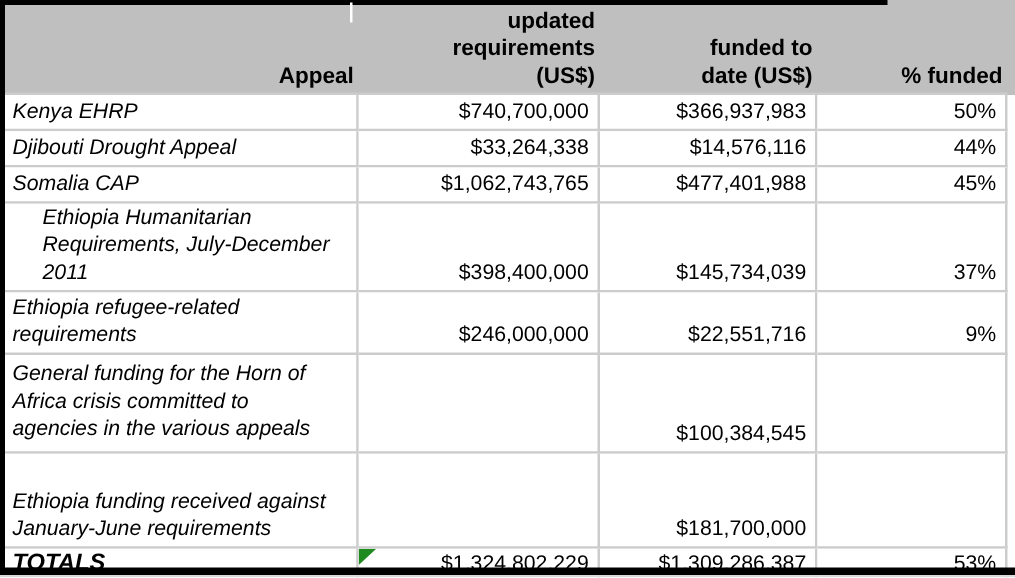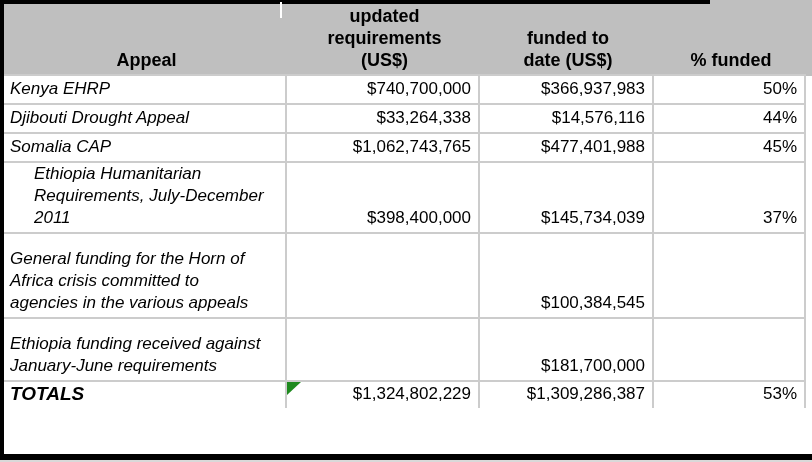--- a/index.html
+++ b/index.html
@@ -24,21 +24,21 @@
     width: 802px;
     border-collapse: separate;
     border-spacing: 0;
     table-layout: fixed;
   }
   th {
     background: #bfbfbf;
     font-weight: bold;
     font-size: 18px;
     line-height: 22px;
-    text-align: center;
+    text-align: right;
     vertical-align: bottom;
     white-space: pre-line;
     padding: 0 4px 3px 6px;
     border: 0;
     border-bottom: 2px solid #cccccc;
     height: 72px;
     box-sizing: border-box;
     overflow: hidden;
   }
   td {
@@ -47,26 +47,26 @@
     line-height: 22px;
     vertical-align: bottom;
     box-sizing: border-box;
     border-right: 2px solid #cccccc;
     border-bottom: 2px solid #cccccc;
     padding: 0 7px 3px 6px;
     overflow: hidden;
   }
   .appeal-cell { white-space: pre-line; padding-right: 4px; font-style: italic; }
   .num-cell { text-align: right; }
-  .va-top { vertical-align: top; padding-top: 14px; }
+  .va-top { vertical-align: top; padding-top: 4px; }
   tr.r1 td, tr.r2 td, tr.r3 td { height: 29px; }
   tr.r4 td { height: 70px; padding-left: 30px; }
   tr.r5 td { height: 50px; }
   tr.r6 td { height: 79px; }
-  tr.r7 td { height: 63px; }
+  tr.r7 td { height: 76px; }
   tr.r8 td { height: 26px; border-bottom: 0; }
   .totals-label { font-weight: bold; font-size: 19px; }
   td.flag-cell { position: relative; }
   .flag {
     position: absolute;
     left: 0; top: 0;
     width: 0; height: 0;
     border-top: 13px solid #1f8a1f;
     border-right: 14px solid transparent;
   }
@@ -121,20 +121,27 @@
         <td class="num-cell">45%</td>
       </tr>
       <tr class="r4">
         <td class="appeal-cell">Ethiopia Humanitarian
 Requirements, July-December
 2011</td>
         <td class="num-cell">$398,400,000</td>
         <td class="num-cell">$145,734,039</td>
         <td class="num-cell">37%</td>
       </tr>
+      <tr class="r5">
+        <td class="appeal-cell">Ethiopia refugee-related
+requirements</td>
+        <td class="num-cell">$246,000,000</td>
+        <td class="num-cell">$22,551,716</td>
+        <td class="num-cell">9%</td>
+      </tr>
       <tr class="r6">
         <td class="appeal-cell va-top">General funding for the Horn of
 Africa crisis committed to
 agencies in the various appeals</td>
         <td class="num-cell"></td>
         <td class="num-cell">$100,384,545</td>
         <td class="num-cell"></td>
       </tr>
       <tr class="r7">
         <td class="appeal-cell">Ethiopia funding received against

